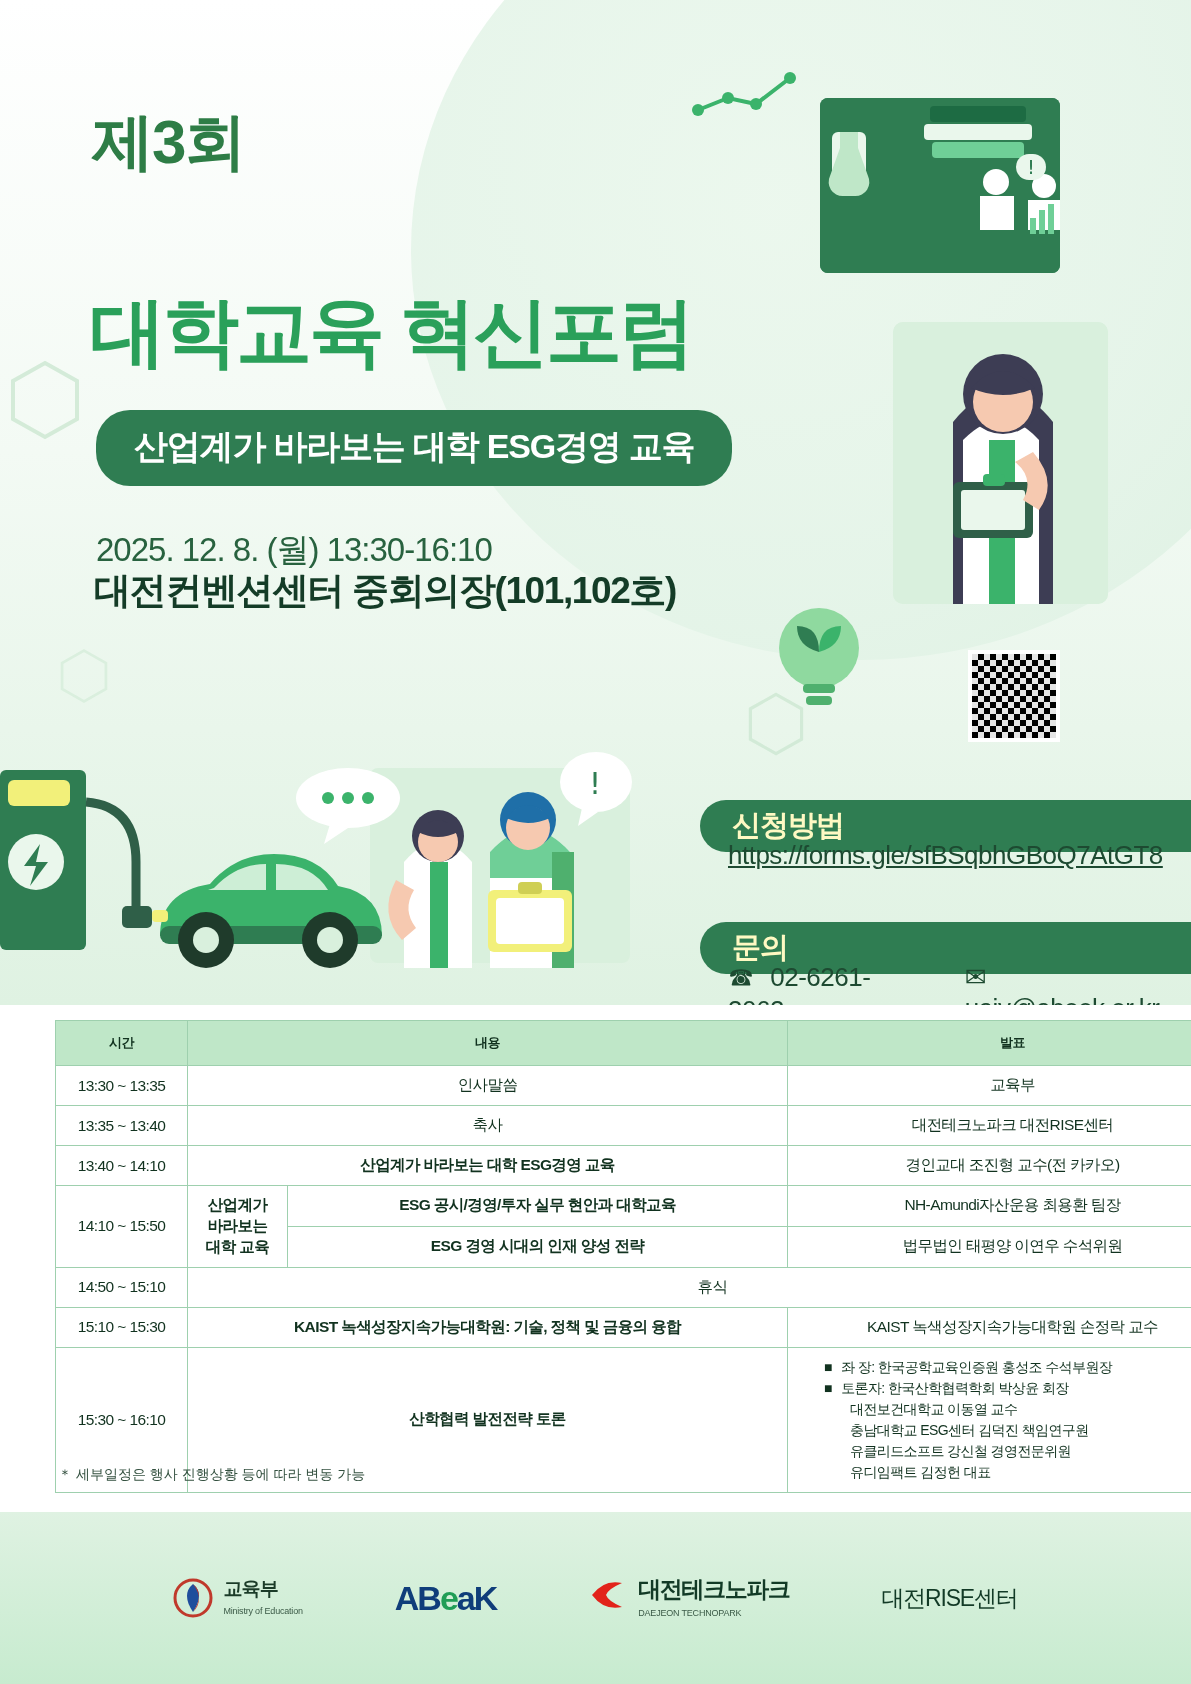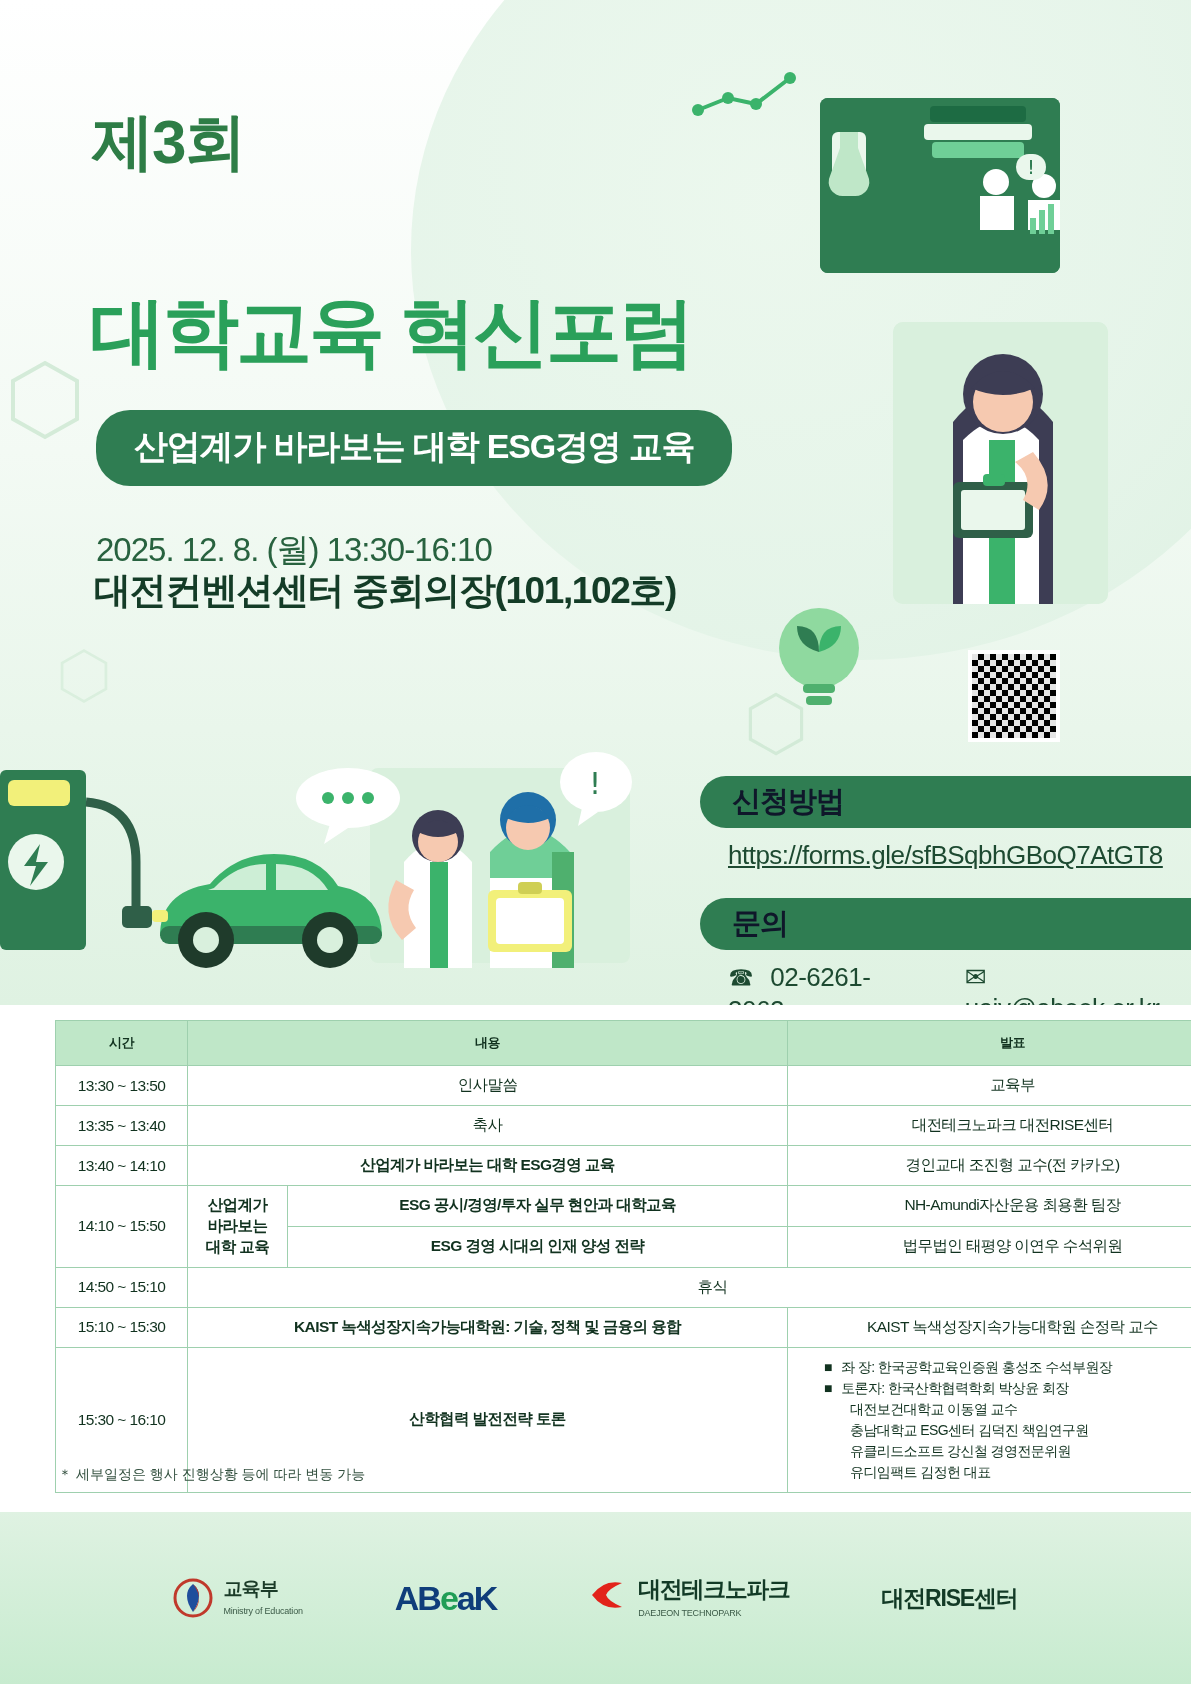--- a/index.html
+++ b/index.html
@@ -85,22 +85,22 @@
       repeating-linear-gradient(90deg,#1a1a1a 0 6px,#fff 6px 12px),
       repeating-linear-gradient(0deg,#1a1a1a 0 6px,#fff 6px 12px);
     background-blend-mode: difference;
     border: 4px solid #fff;
   }
 
   
   .banner {
     position: absolute; height: 52px; background: #2f7d52;
     border-top-left-radius: 26px; border-bottom-left-radius: 26px;
-    color: #0f172a; font-size: 29px; font-weight: 700;
-    display: flex; align-items: center; padding-left: 32px; letter-spacing: -1px;
+    color: #fef9c3; font-size: 29px; font-weight: 700;
+    display: flex; align-items: center; padding-left: 32px; letter-spacing: -1px; margin-top: 24px;
   }
   .banner-apply { left: 700px; top: 776px; width: 491px; }
   .banner-ask   { left: 700px; top: 898px; width: 491px; }
   .apply-url {
     position: absolute; left: 728px; top: 840px;
     font-size: 26px; color: #1d4a31; letter-spacing: -.5px;
   }
   .contact-row {
     position: absolute; left: 728px; top: 960px;
     display: flex; align-items: center; gap: 44px;
@@ -142,21 +142,21 @@
     display: flex; align-items: center; justify-content: center; gap: 92px;
   }
   .logo { display: flex; align-items: center; gap: 10px; }
   .logo-mark { width: 40px; height: 40px; }
   .logo-txt { line-height: 1.15; }
   .logo-txt .big { font-size: 19px; font-weight: 700; color: #1b3b28; letter-spacing: -.8px; }
   .logo-txt .sm { font-size: 9px; color: #3c5b48; letter-spacing: -.2px; }
   .abeek { font-size: 34px; font-weight: 700; color: #0f3d7a; letter-spacing: -2px; }
   .abeek .e { color: #1f9d55; }
   .dtp { font-size: 23px; font-weight: 700; color: #123a26; letter-spacing: -1.4px; }
-  .rise { font-size: 23px; font-weight: 700; color: #123a26; letter-spacing: -1.2px; }
+  .rise { font-size: 23px; font-weight: 400; color: #123a26; letter-spacing: -1.2px; }
 </style>
 </head>
 <body>
 
 <div class="poster">
 
   <div class="hero">
     <div class="hero-blob"></div>
 
     <div class="hex" style="left:10px; top:360px; width:0; height:0; border:none;">
@@ -317,21 +317,21 @@
       </colgroup>
       <thead>
         <tr>
           <th>시간</th>
           <th colspan="2">내용</th>
           <th>발표</th>
         </tr>
       </thead>
       <tbody>
         <tr>
-          <td>13:30 ~ 13:50</td>
+          <td>13:30 ~ 13:35</td>
           <td colspan="2">인사말씀</td>
           <td>교육부</td>
         </tr>
         <tr>
           <td>13:35 ~ 13:40</td>
           <td colspan="2">축사</td>
           <td>대전테크노파크 대전RISE센터</td>
         </tr>
         <tr>
           <td>13:40 ~ 14:10</td>

